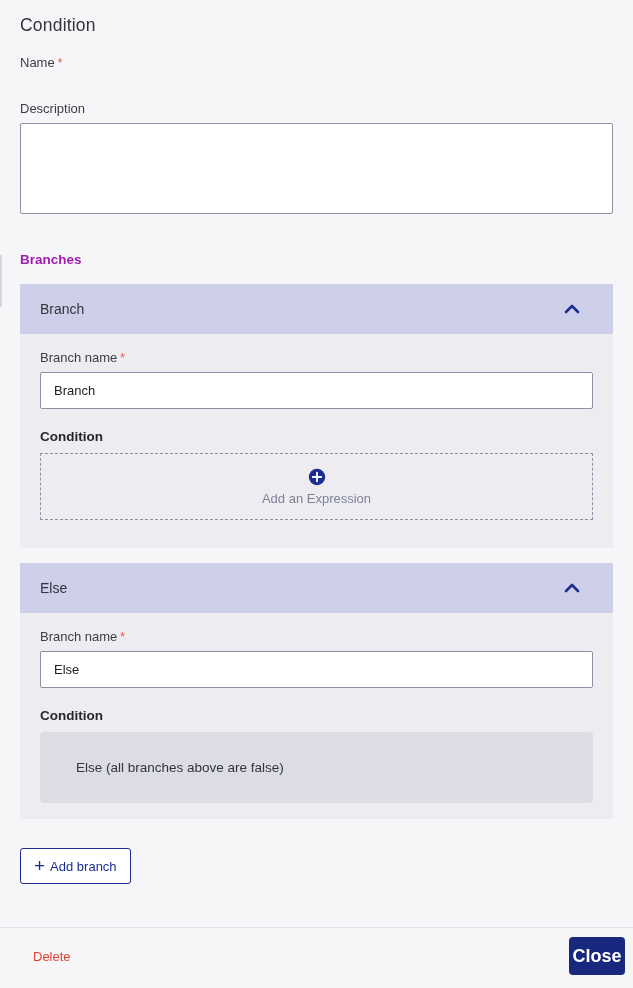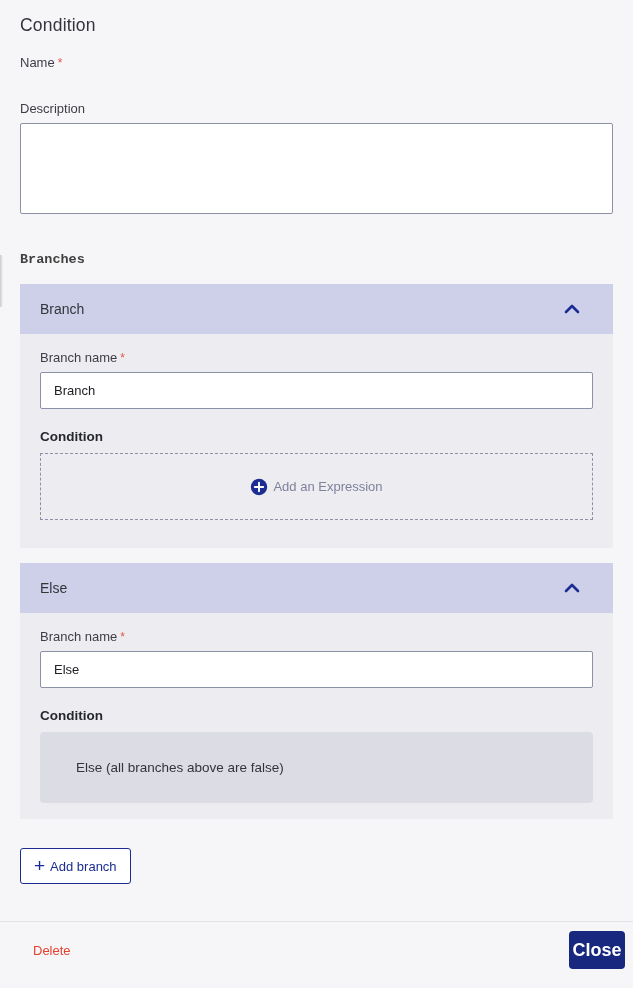--- a/index.html
+++ b/index.html
@@ -55,22 +55,21 @@
     outline: none;
   }
 
   .name-field { margin-top: 19px; }
   .desc-field { margin-top: 31px; }
 
   .section-heading {
     margin-top: 34px;
     font-size: 13.5px;
     font-weight: 700;
-    color: #404040;
-    font-family: Liberation Mono, monospace;
+    color: #a21caf;
   }
 
   .branch-card { margin-top: 17px; }
   .branch-card + .branch-card { margin-top: 15px; }
 
   .card-header {
     height: 50px;
     background: #cdd0e8;
     display: flex;
     align-items: center;
@@ -96,21 +95,21 @@
     font-size: 13.5px;
     font-weight: 700;
     color: #26272e;
     margin-bottom: 9px;
   }
 
   .add-expression {
     border: 1px dashed #8e90a8;
     height: 67px;
     display: flex;
-    flex-direction: row;
+    flex-direction: column;
     align-items: center;
     justify-content: center;
     gap: 5px;
     cursor: pointer;
   }
   .add-expression .add-expr-label {
     font-size: 13px;
     color: #7f819b;
   }
 
@@ -142,21 +141,21 @@
   }
   .add-branch-btn .plus-glyph {
     font-size: 19px;
     font-weight: 300;
     line-height: 1;
     margin-top: -2px;
   }
 
   .footer {
     position: absolute;
-    left: 0; right: 0; bottom: 10px;
+    left: 0; right: 0; bottom: 4px;
     height: 57px;
     background: #f6f6f8;
     border-top: 1px solid #e3e3e8;
     display: flex;
     align-items: center;
     justify-content: space-between;
     padding: 0 8px 0 33px;
   }
   .delete-link {
     color: #e5402e;

